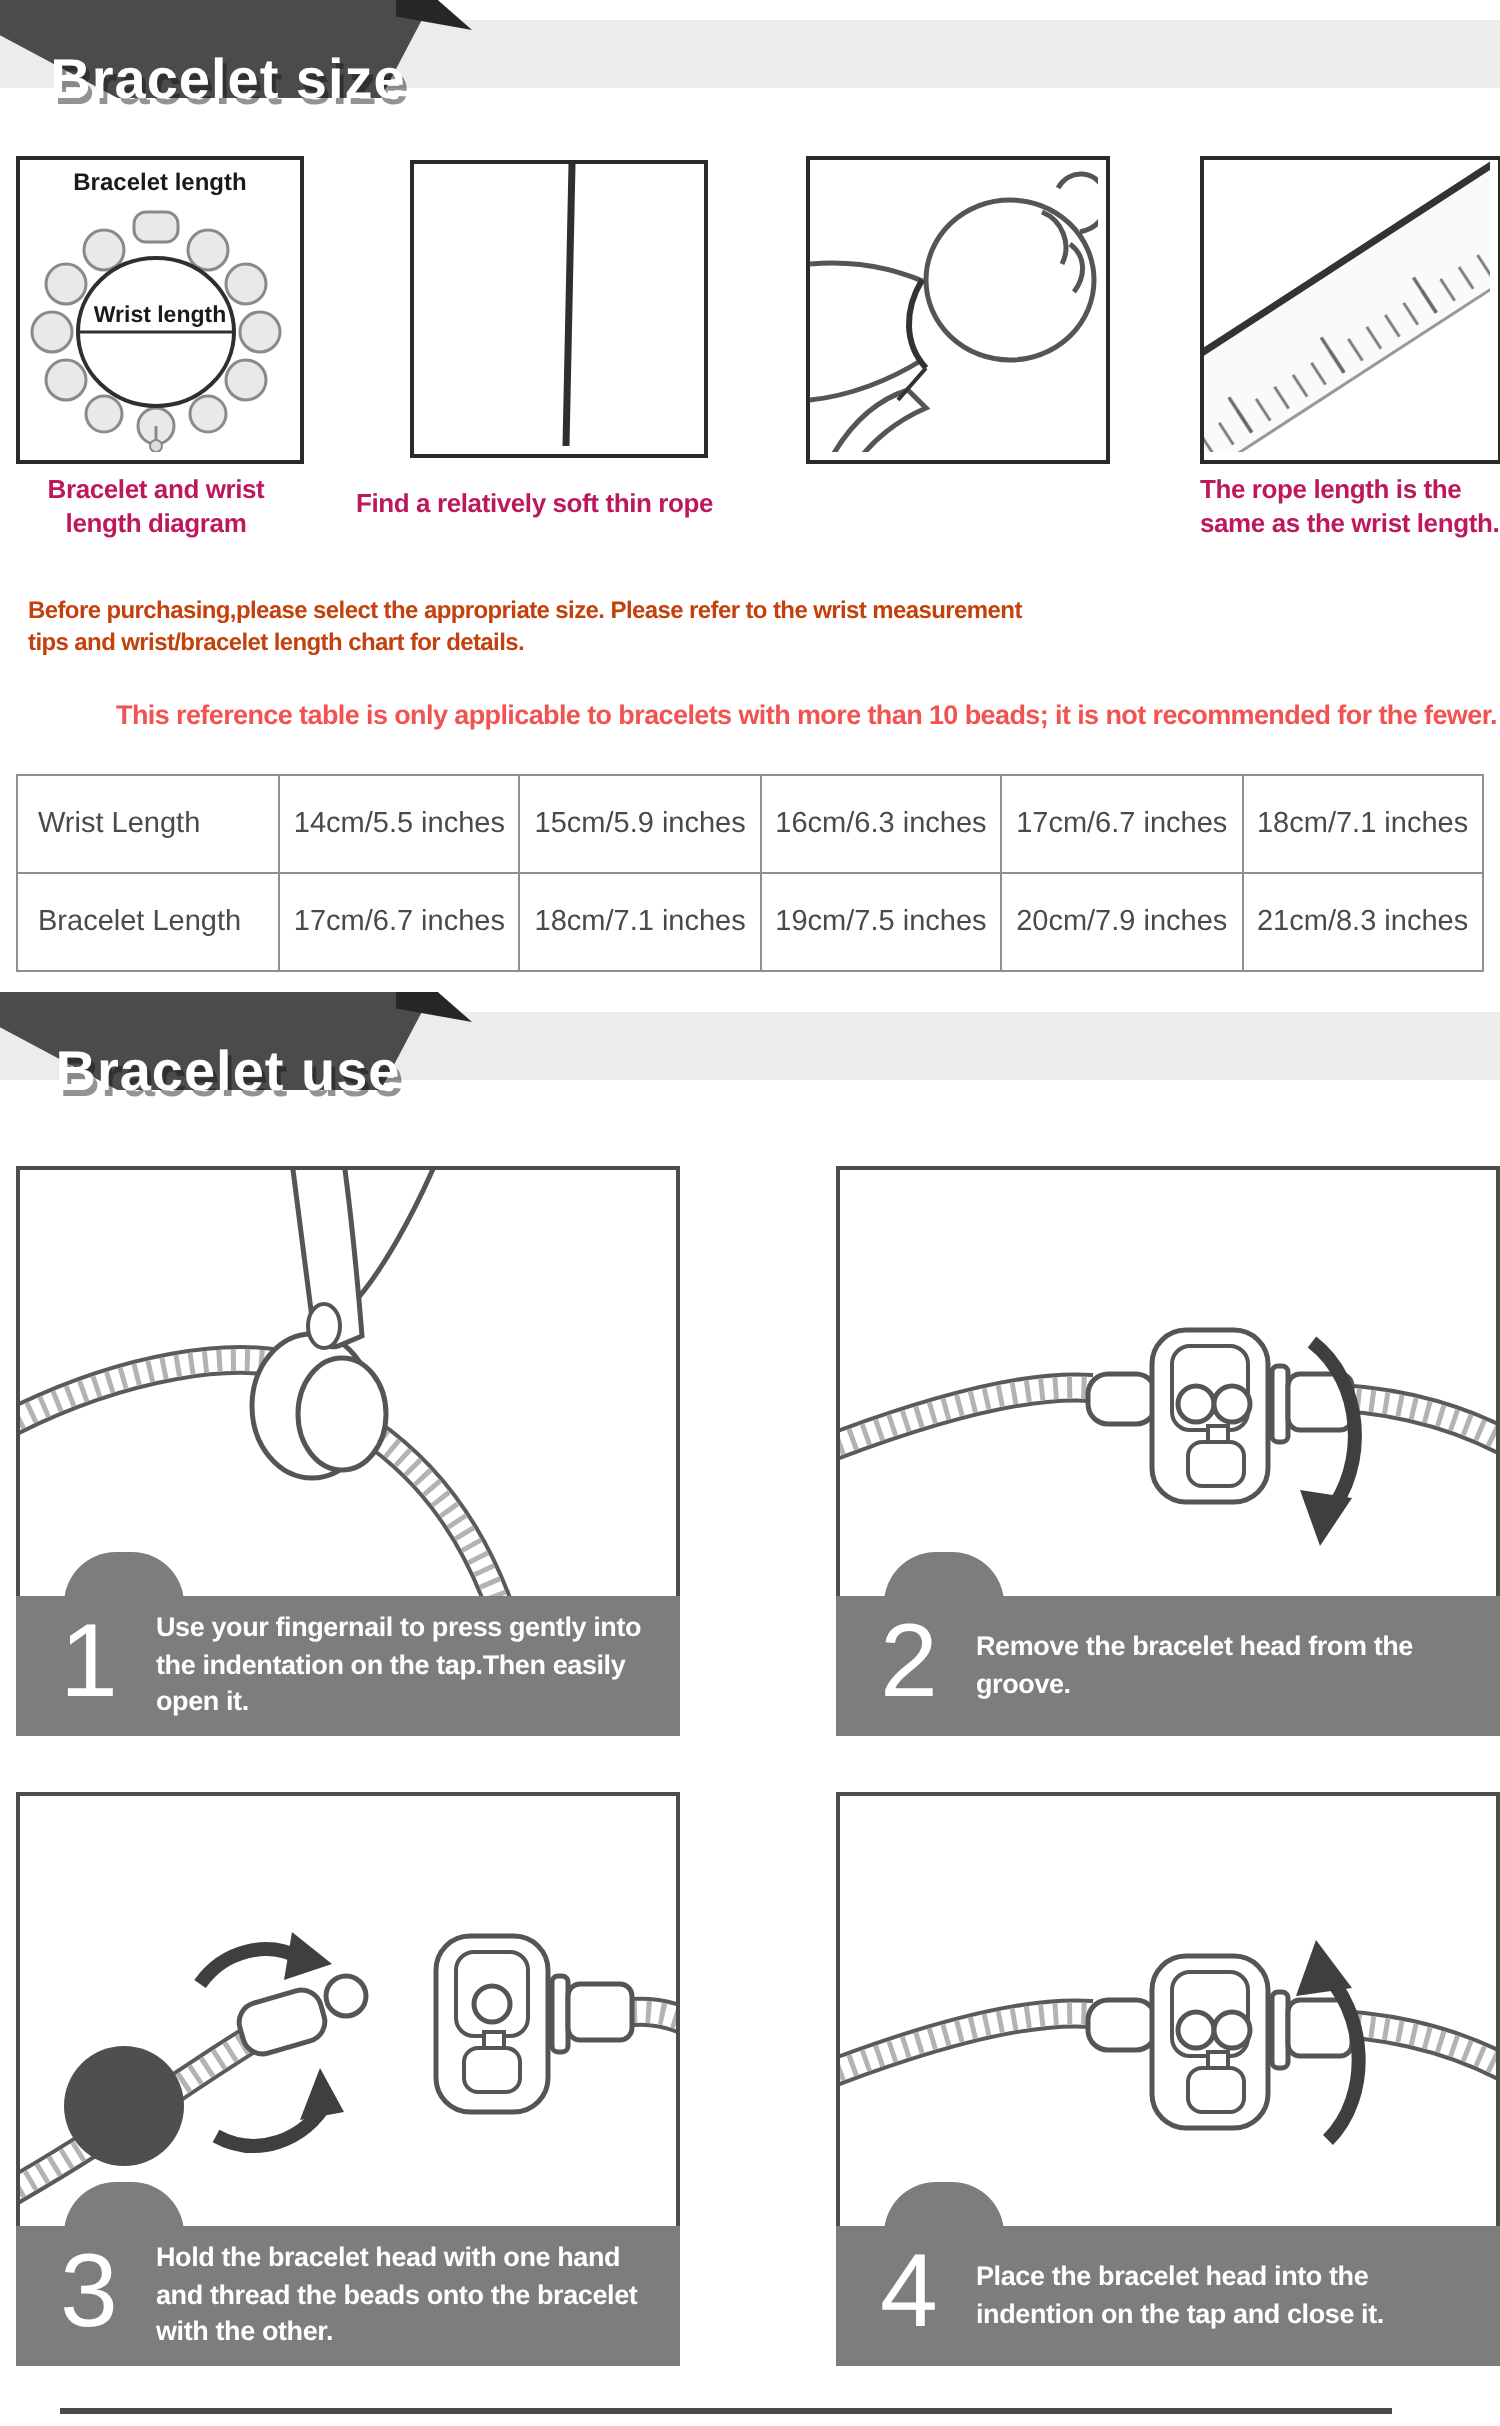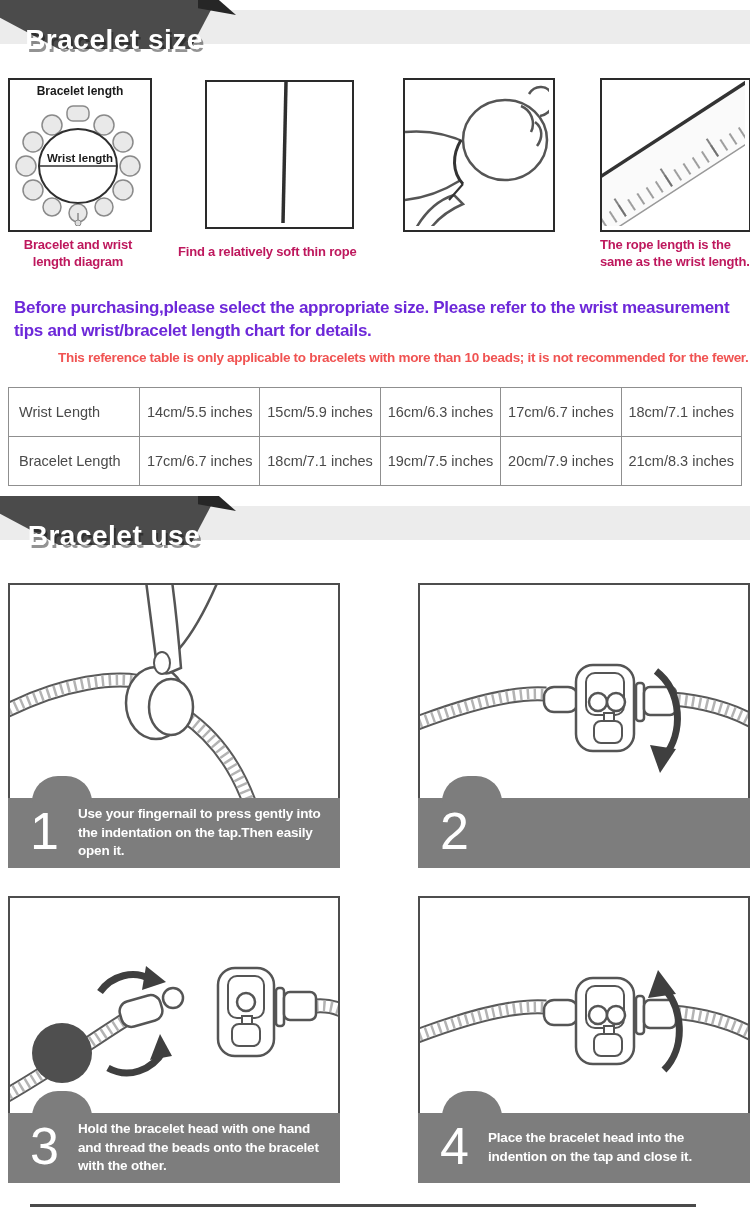--- a/index.html
+++ b/index.html
@@ -27,22 +27,22 @@
   .fig-label{position:absolute;font-weight:bold;color:#1a1a1a;text-align:center;}
   #lbl-top{left:0;top:4px;width:140px;font-size:12px;}
   #lbl-inner{left:0;top:72px;width:140px;font-size:11.5px;}
   .figcap{position:absolute;font-weight:bold;color:#be185d;font-size:13px;line-height:1.32;letter-spacing:-.2px;}
   #cap1{left:6px;top:236px;width:144px;text-align:center;}
   #cap2{left:178px;top:243px;width:200px;white-space:nowrap;}
   #cap3{left:404px;top:236px;width:166px;}
   #cap4{left:600px;top:236px;width:158px;}
 
   
-  #intro{position:absolute;left:14px;top:297px;width:730px;font-size:17px;font-weight:bold;
-    line-height:1.35;letter-spacing:-.3px;color:#6d28d9;white-space:pre-line;}
+  #intro{position:absolute;left:14px;top:297px;width:730px;font-size:12px;font-weight:bold;
+    line-height:1.35;letter-spacing:-.3px;color:#c2410c;white-space:pre-line;}
   #note{position:absolute;left:14px;top:350px;width:736px;font-size:13.5px;font-weight:bold;
     letter-spacing:-.3px;white-space:nowrap;margin-left:44px;}
 
   
   #size-table{position:absolute;left:8px;top:387px;width:734px;border-collapse:collapse;
     table-layout:fixed;font-size:14.5px;color:#4a4a4a;}
   #size-table td{border:1px solid #8f8f8f;height:48px;text-align:center;padding:0 2px;}
   #size-table td.rowlabel{text-align:left;padding-left:10px;width:118px;}
 
   
@@ -228,20 +228,21 @@
       <rect x="184" y="128" width="10" height="10" fill="#fff" stroke="#555" stroke-width="2"></rect>
       <rect x="174" y="136" width="28" height="22" rx="7" fill="#fff" stroke="#555" stroke-width="2"></rect>
       <rect x="216" y="98" width="8" height="38" rx="3" class="wh"></rect>
       <rect x="224" y="102" width="32" height="28" rx="6" class="wh"></rect>
       <path d="M236 86 C262 106 264 148 244 172" class="arr"></path>
       <polygon points="256,164 240,188 230,160" class="arrh"></polygon>
     </svg>
     <div class="stepbar">
       <div class="bump"></div>
       <div class="stepnum">2</div>
+      <div class="steptext">Remove the bracelet head from the groove.</div>
     </div>
   </div>
 
   <div class="panel" id="panel3">
     <svg width="328" height="215" viewBox="0 0 328 215">
       <defs>
         <path id="p3a" d="M-8 200 C 45 170, 85 140, 118 120"></path>
         <path id="p3b" d="M 306 108 C 320 107, 332 111, 342 118"></path>
       </defs>
       <use href="#p3a" class="c1"></use>

